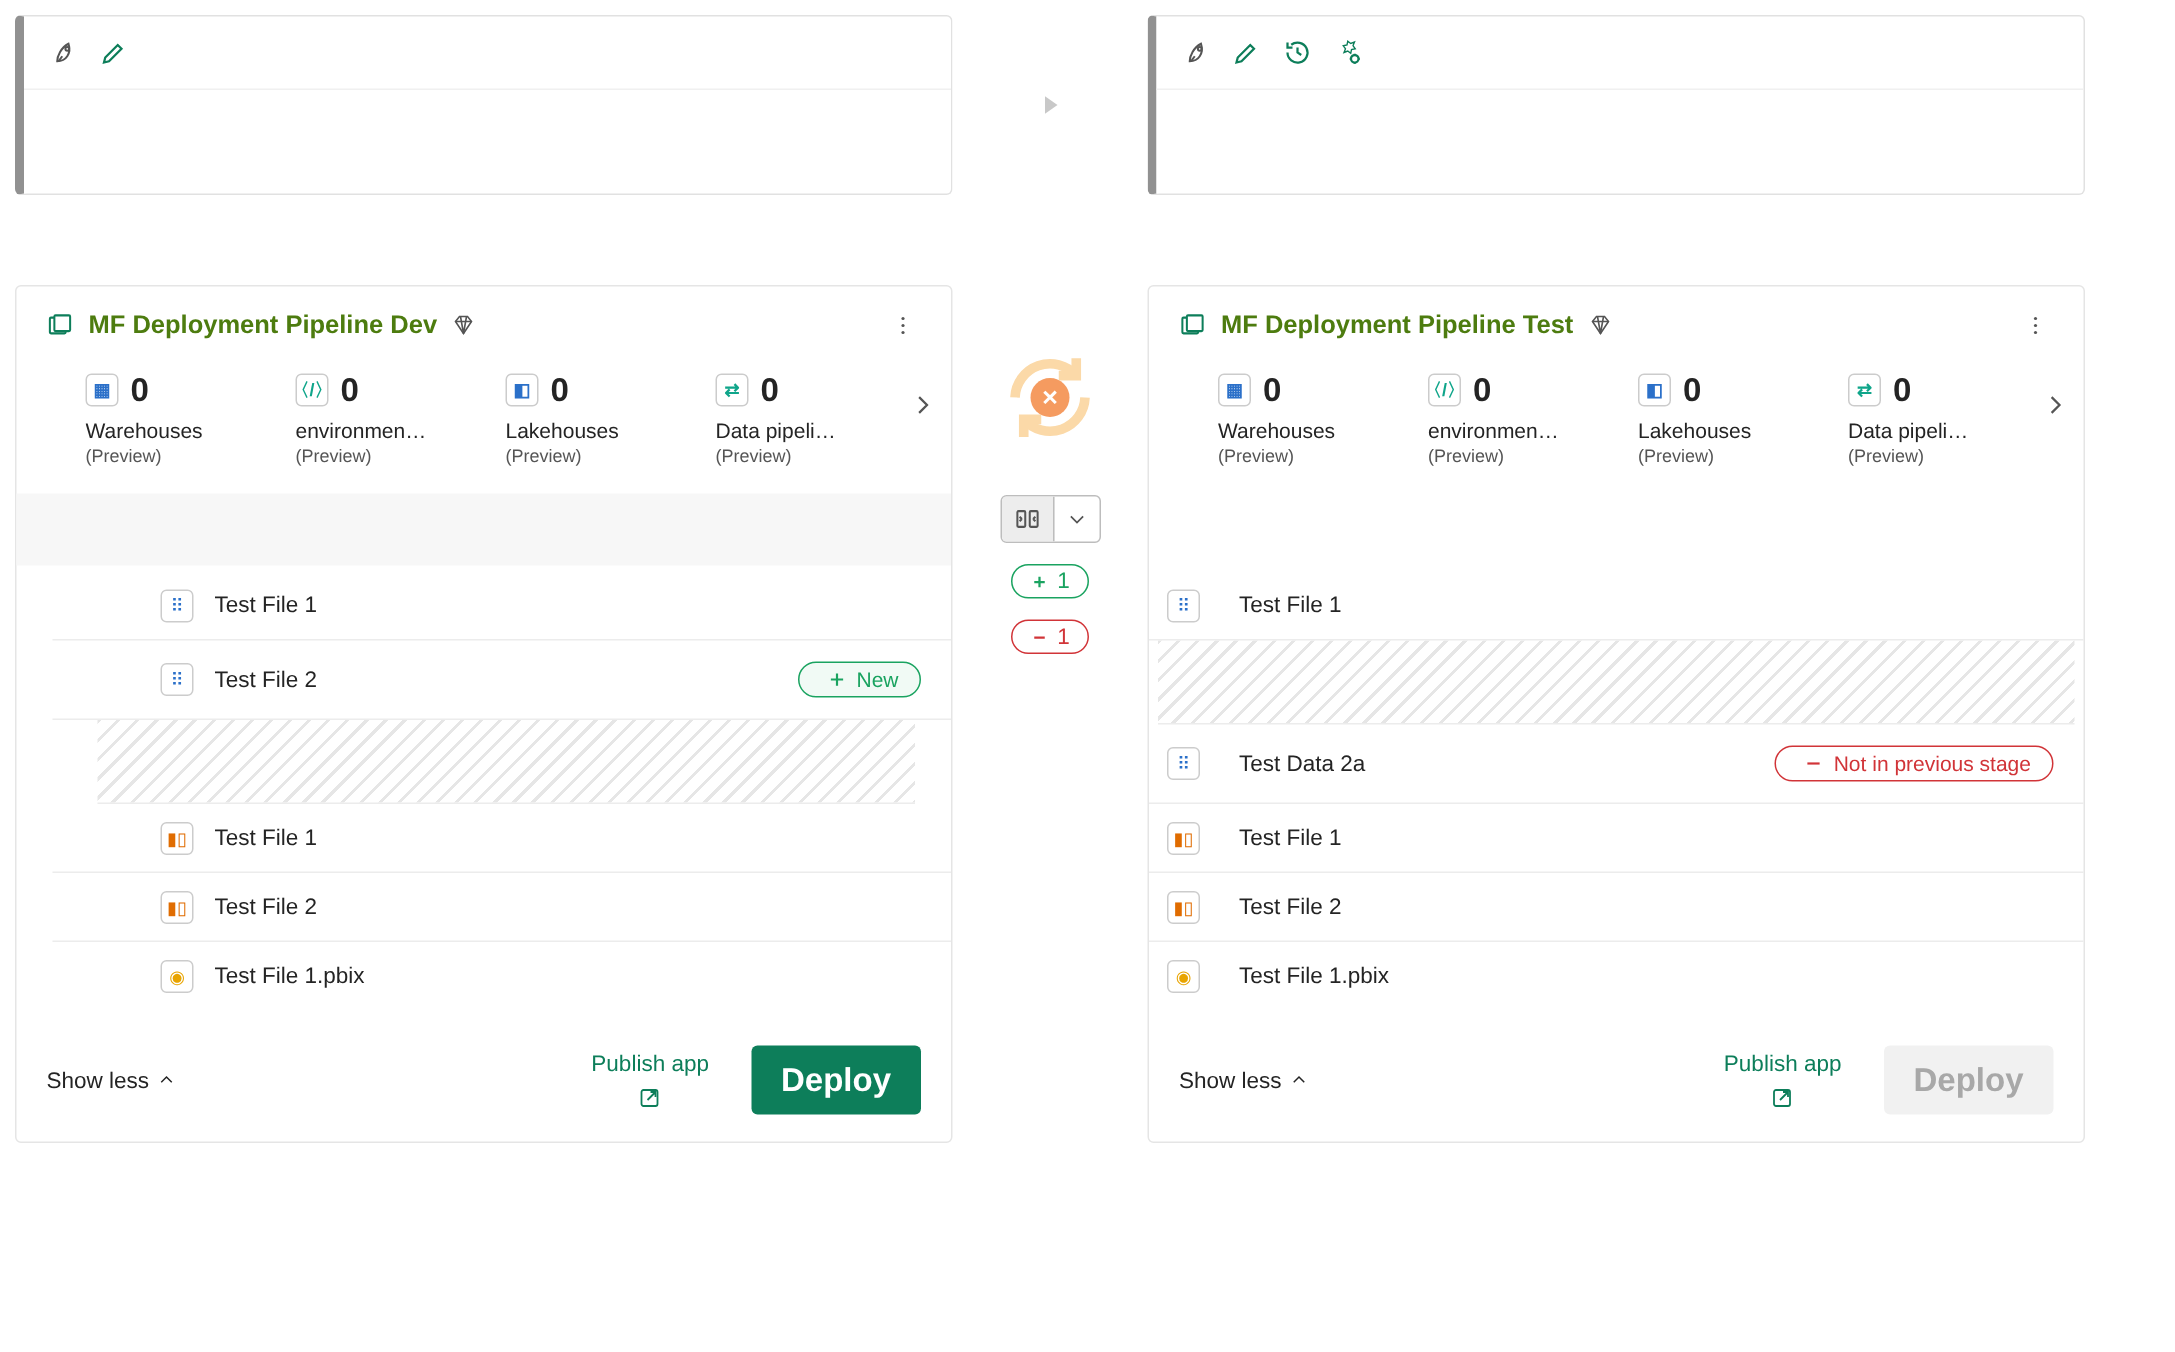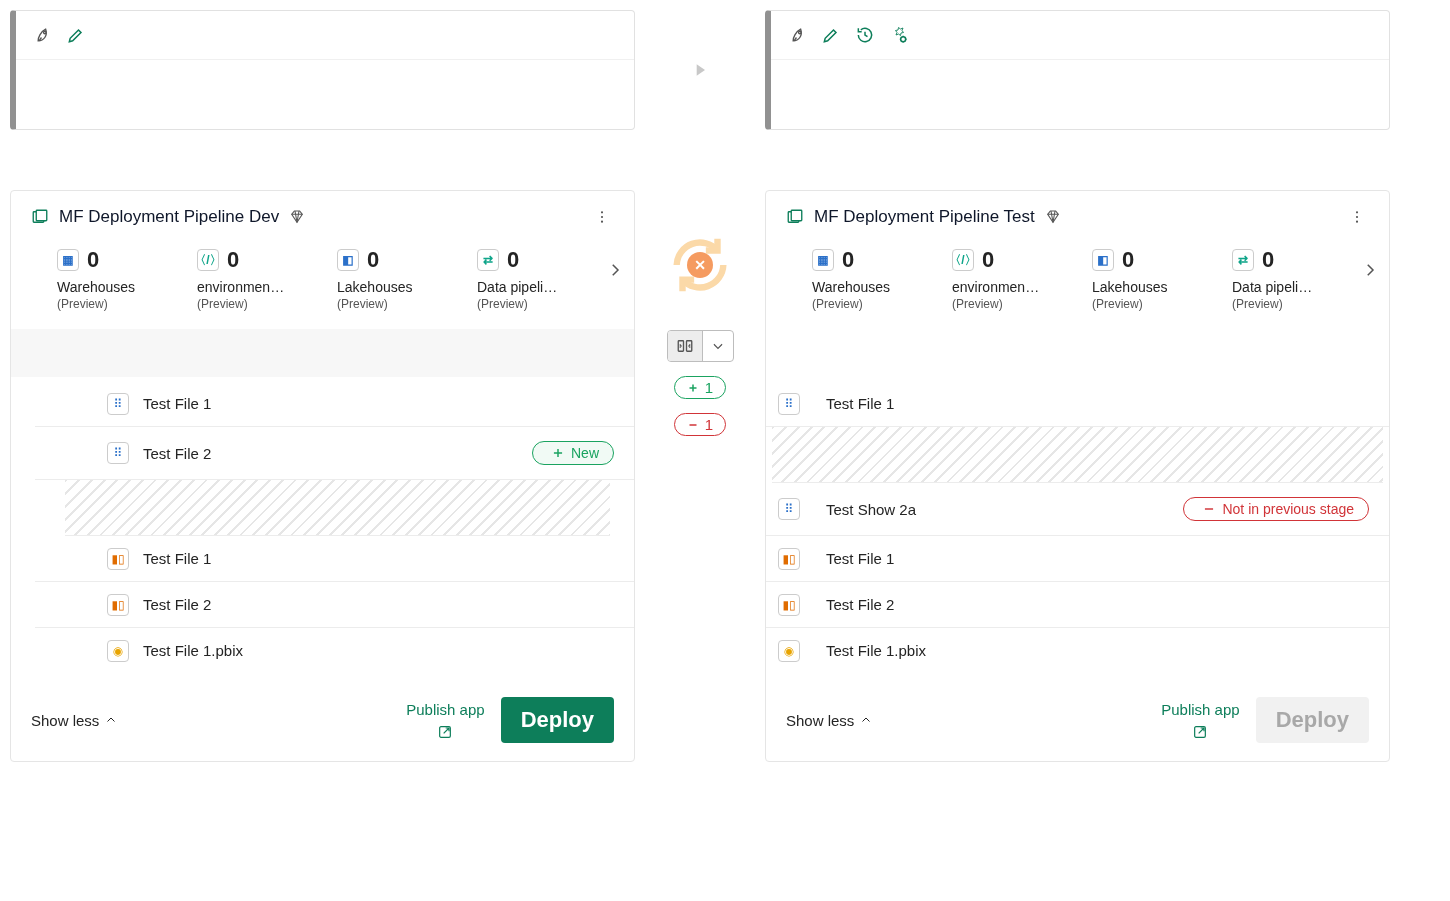--- a/index.html
+++ b/index.html
@@ -61,22 +61,22 @@
     display:flex;
     flex-direction:column;
   }
   .ws-header {
     display:flex;
     align-items:center;
     padding: 14px 20px 18px;
     gap:10px;
   }
   .ws-title {
-    color:#0f172a;
-    font-weight:400;
+    color:#4d7c0f;
+    font-weight:700;
     font-size:17px;
     display:flex;
     align-items:center;
     gap:8px;
   }
   .diamond-icon { color:#555; }
   .ws-more { margin-left:auto; color:#555; cursor:pointer; padding:4px; }
 
   
   .metrics {
@@ -143,21 +143,21 @@
     height:56px;
     margin:0 24px 0 30px;
     border-bottom:1px solid #ececec;
     background: repeating-linear-gradient(135deg,#e6e6e6 0,#e6e6e6 2px,#fff 2px,#fff 9px);
   }
 
   
   .ws-footer {
     display:flex; align-items:center;
     padding: 20px 20px 18px;
-    gap:16px;
+    gap:28px;
     margin-top:auto;
   }
   .show-less { font-size:15px; color:#242424; display:flex;align-items:center;gap:6px; cursor:pointer;}
   .publish { margin-left:auto; color:#0d7e5a; font-size:15px; display:flex;align-items:center;gap:6px; cursor:pointer;flex-direction:column;}
   .deploy-btn {
     background:#0d7e5a; color:#fff; border:none; border-radius:4px;
     padding:10px 20px; font-size:22px; font-weight:600; cursor:pointer;
   }
   .deploy-btn:disabled { background:#f1f1f1; color:#a8a8a8; cursor:default; }
 
@@ -476,21 +476,21 @@
     <div style="height:48px"></div>
 
     <div class="file-list" style="padding-left:0">
       <div class="file-row" style="padding-left:12px">
         <span class="ficon c-blue" style="left:12px">⠿</span>
         <span class="fname">Test File 1</span>
       </div>
       <div class="hatched" style="margin:0 6px 0 6px"></div>
       <div class="file-row" style="padding-left:12px">
         <span class="ficon c-blue" style="left:12px">⠿</span>
-        <span class="fname">Test Show 2a</span>
+        <span class="fname">Test Data 2a</span>
         <span class="badge red">
           <svg width="14" height="14" viewBox="0 0 24 24" stroke="#d13438" stroke-width="2.5">
               <path d="M5 12h14"></path>
             </svg>
           <span>Not in previous stage</span>
         </span>
       </div>
       <div class="file-row" style="padding-left:12px">
         <span class="ficon c-ored" style="left:12px">▮▯</span>
         <span class="fname">Test File 1</span>

